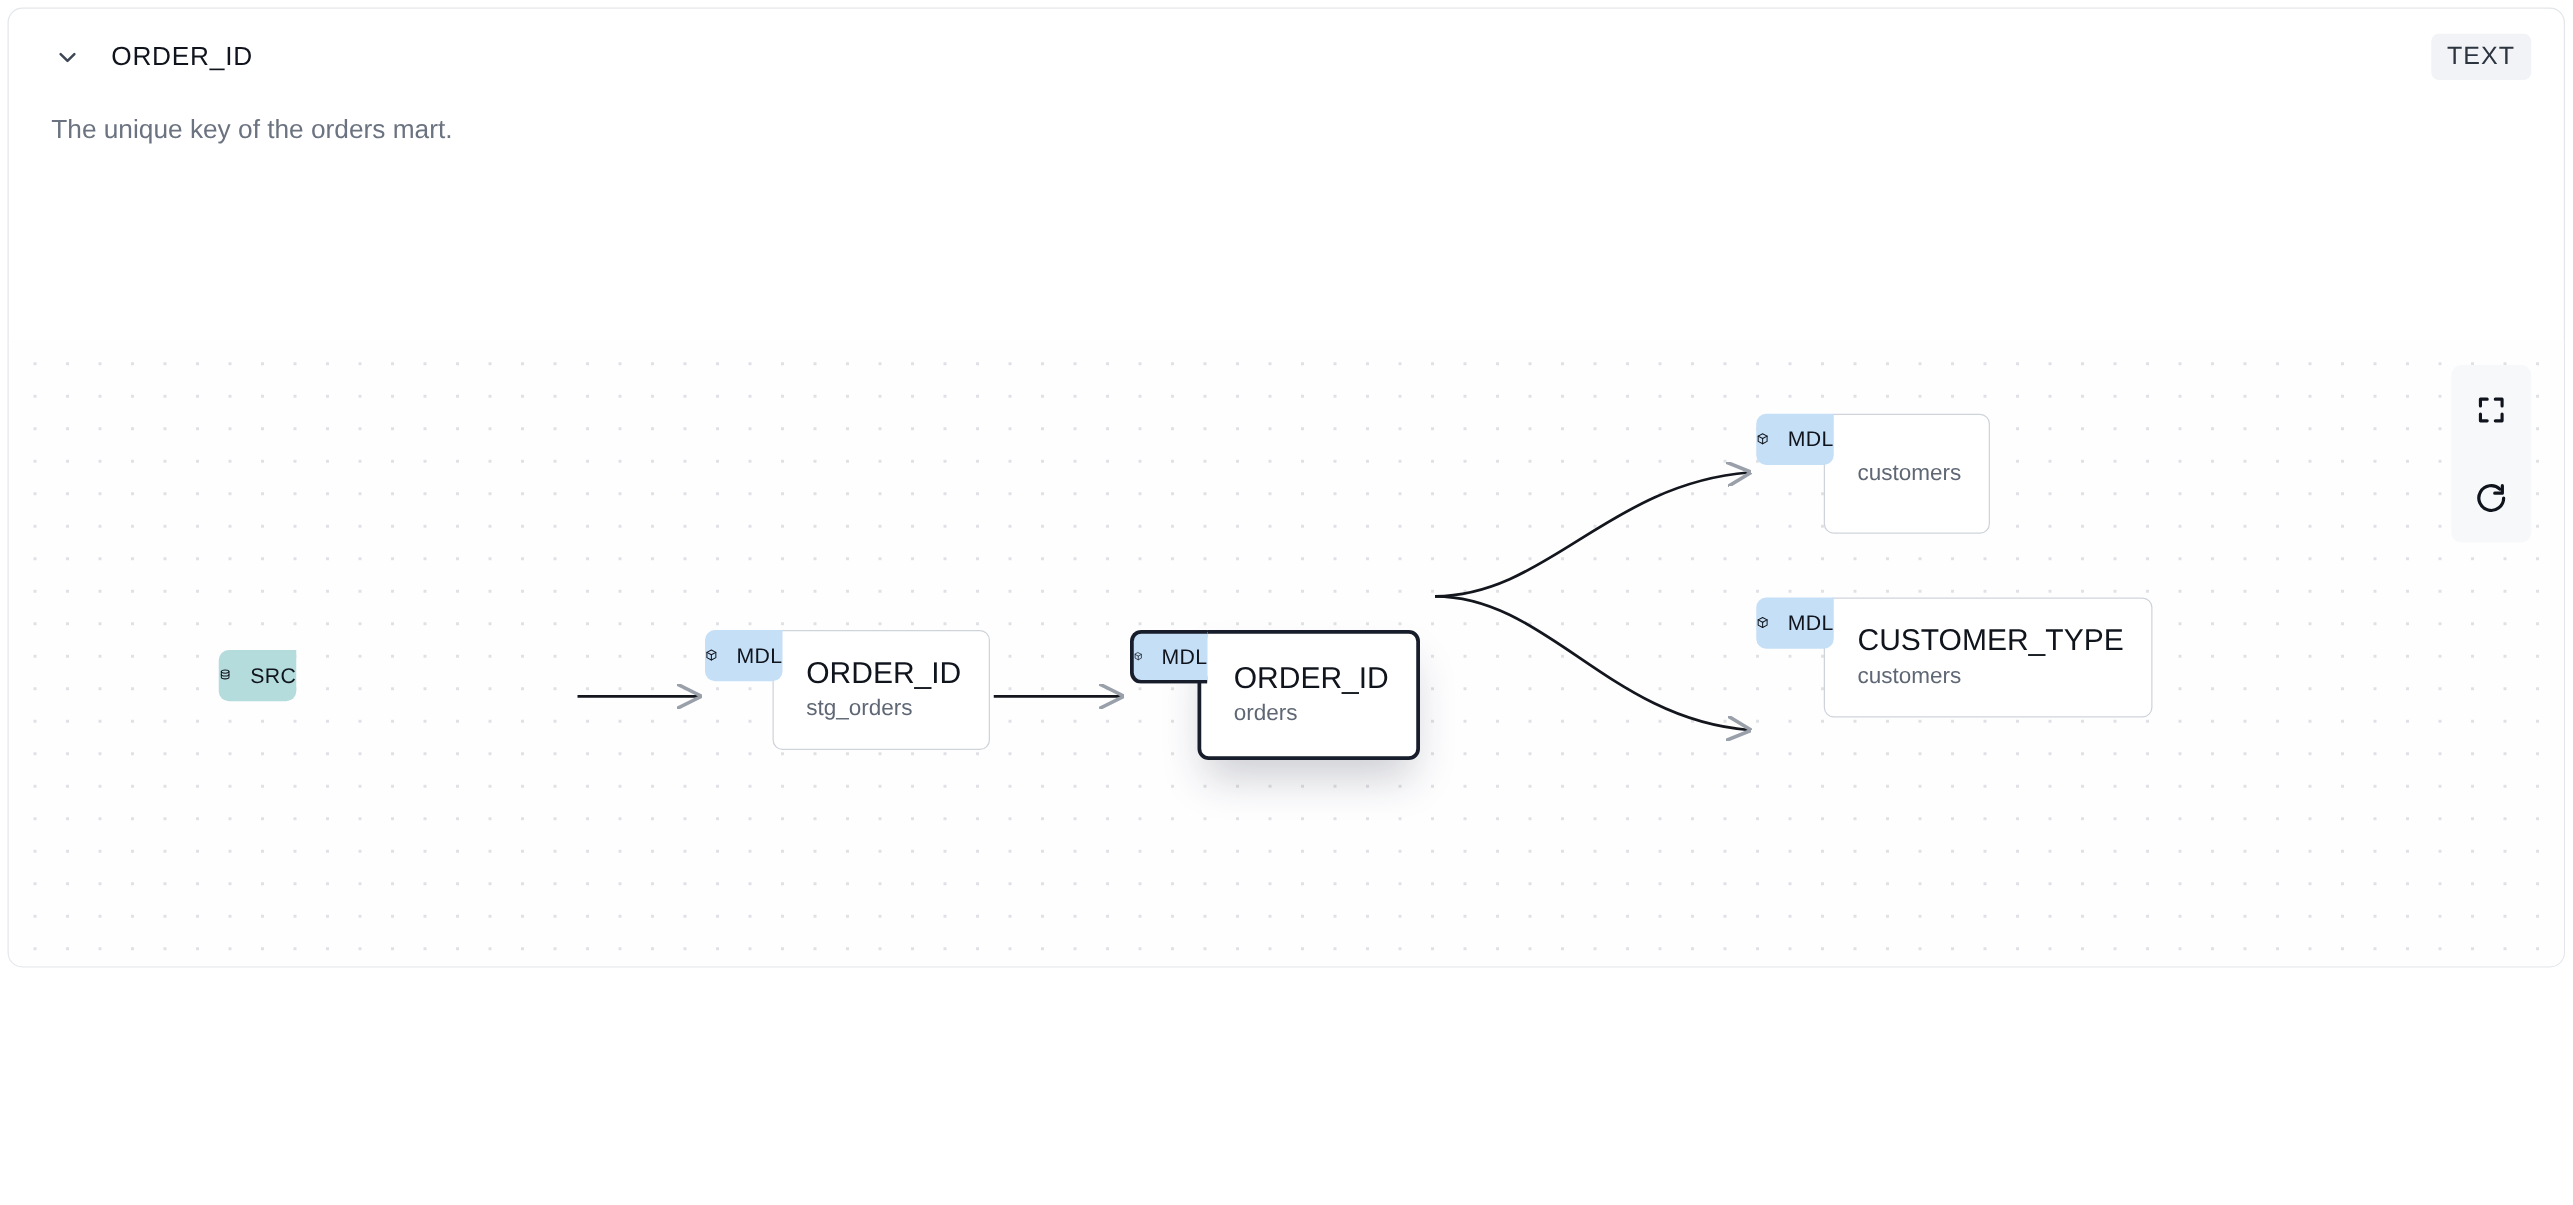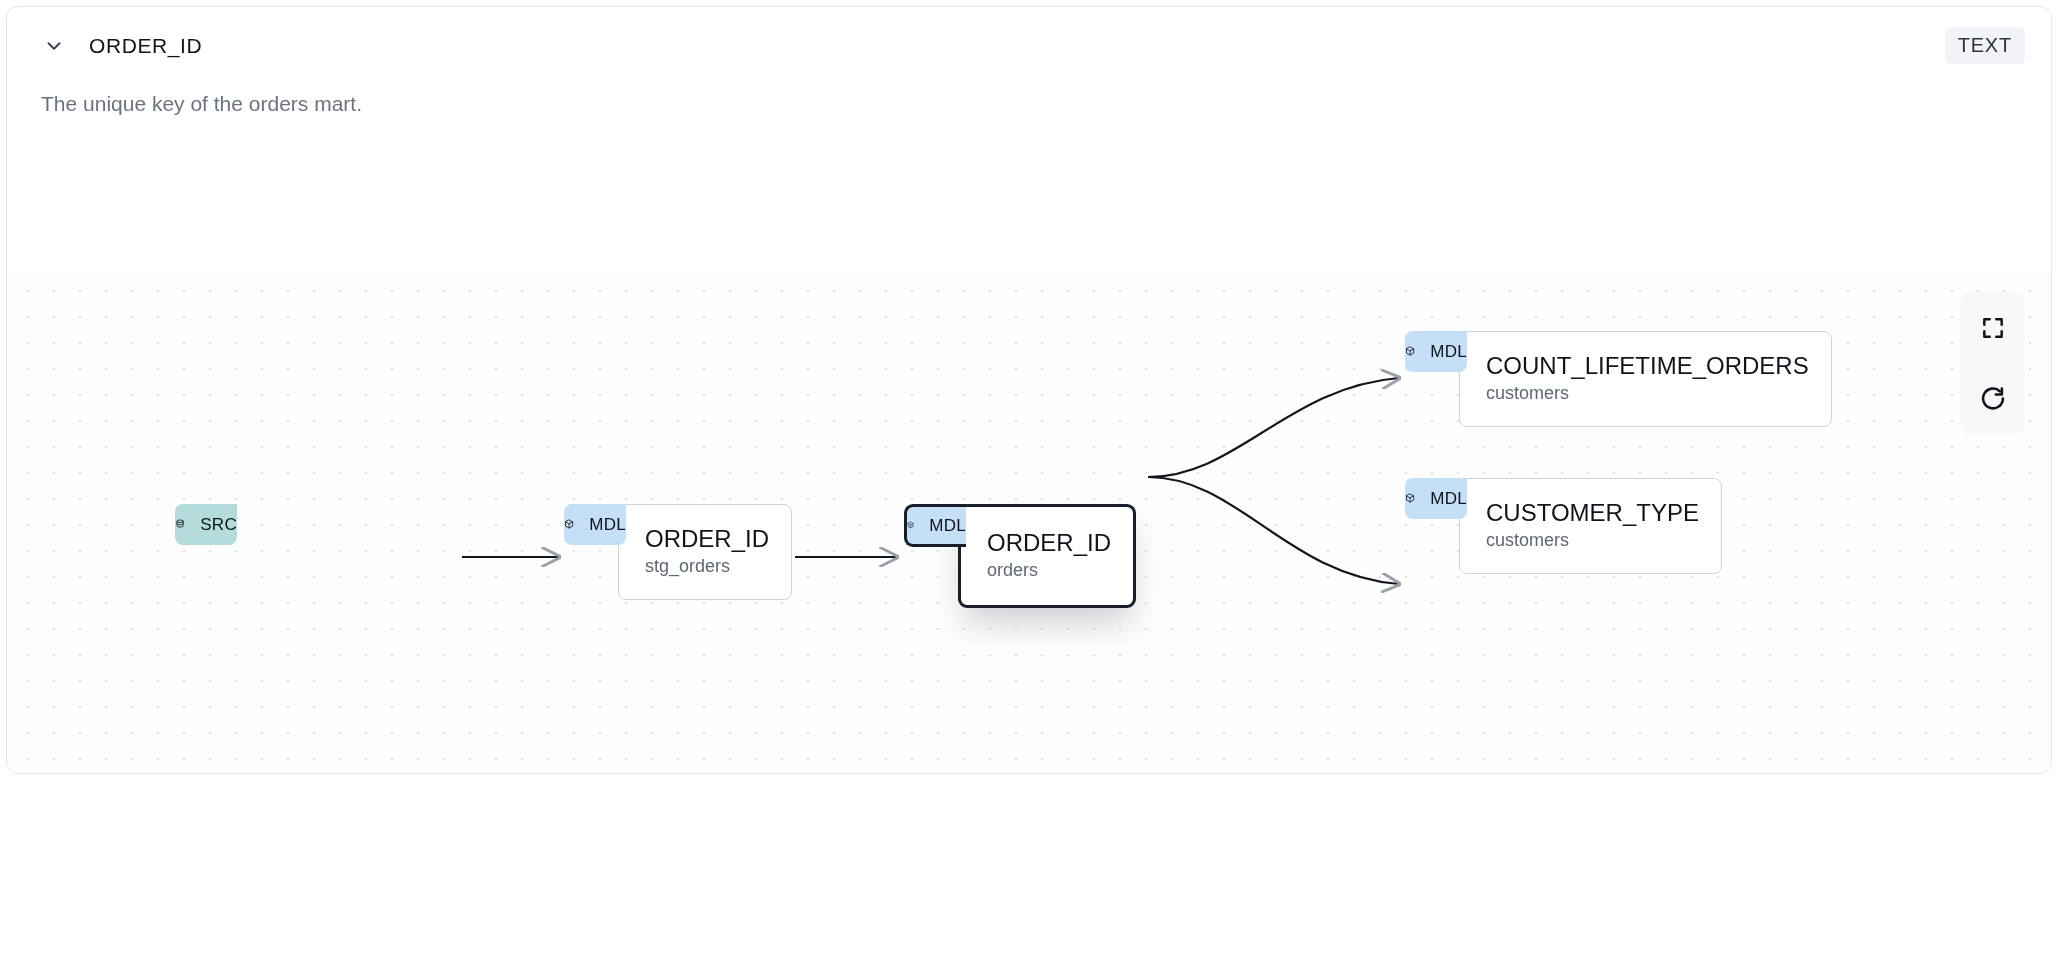--- a/index.html
+++ b/index.html
@@ -277,21 +277,21 @@
 
       <path d="M455,285 L552,285" stroke="#13161d" stroke-width="2.2" fill="none" marker-end="url(#arw)"></path>
 
       <path d="M788,285 L890,285" stroke="#13161d" stroke-width="2.2" fill="none" marker-end="url(#arw)"></path>
 
       <path d="M1141,205 C1230,205 1280,115 1392,106" stroke="#13161d" stroke-width="2.2" fill="none" marker-end="url(#arw)"></path>
 
       <path d="M1141,205 C1230,205 1280,303 1392,312" stroke="#13161d" stroke-width="2.2" fill="none" marker-end="url(#arw)"></path>
     </svg>
 
-    <div class="node" style="left:168px; top:232px;">
+    <div class="node" style="left:168px; top:248px;">
       <div class="badge src">
         <svg width="26" height="26" viewBox="0 0 24 24" fill="none" stroke="#10141c" stroke-width="1.9" stroke-linecap="round" stroke-linejoin="round">
           <ellipse cx="12" cy="5.6" rx="7.2" ry="3.1"></ellipse>
           <path d="M4.8 5.6v5.3c0 1.7 3.2 3.1 7.2 3.1s7.2-1.4 7.2-3.1V5.6"></path>
           <path d="M4.8 10.9v5.3c0 1.7 3.2 3.1 7.2 3.1s7.2-1.4 7.2-3.1v-5.3"></path>
         </svg>
         <span class="badge-txt">SRC</span>
       </div>
     </div>
 
@@ -328,21 +328,20 @@
     <div class="node" style="left:1398px; top:59px;">
       <div class="badge mdl">
         <svg width="26" height="26" viewBox="0 0 24 24" fill="none" stroke="#10141c" stroke-width="1.9" stroke-linecap="round" stroke-linejoin="round">
           <path d="M12 2.6 20.4 7v10L12 21.4 3.6 17V7z"></path>
           <path d="M3.6 7 12 11.6 20.4 7"></path>
           <path d="M12 11.6v9.8"></path>
         </svg>
         <span class="badge-txt">MDL</span>
       </div>
       <div class="body">
-        <span class="n-name">COUNT_LIFETIME_ORDERS</span>
         <span class="n-sub">customers</span>
       </div>
     </div>
 
     <div class="node" style="left:1398px; top:206px;">
       <div class="badge mdl">
         <svg width="26" height="26" viewBox="0 0 24 24" fill="none" stroke="#10141c" stroke-width="1.9" stroke-linecap="round" stroke-linejoin="round">
           <path d="M12 2.6 20.4 7v10L12 21.4 3.6 17V7z"></path>
           <path d="M3.6 7 12 11.6 20.4 7"></path>
           <path d="M12 11.6v9.8"></path>

